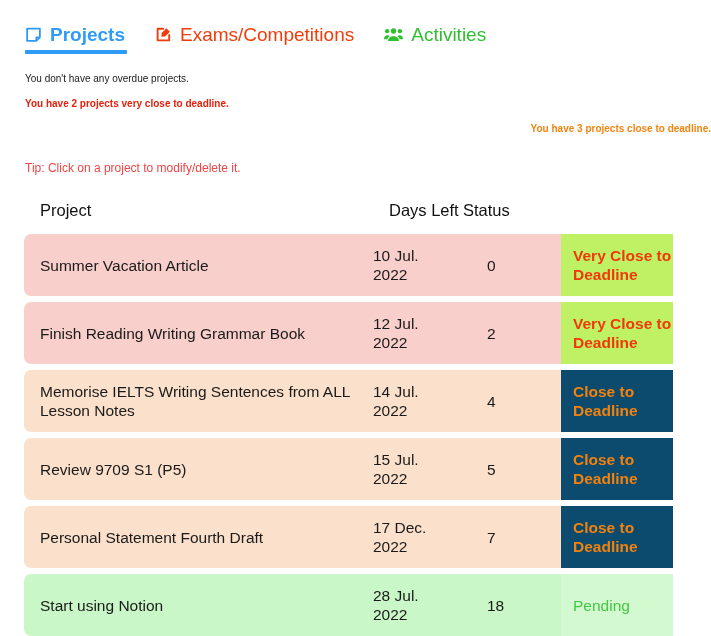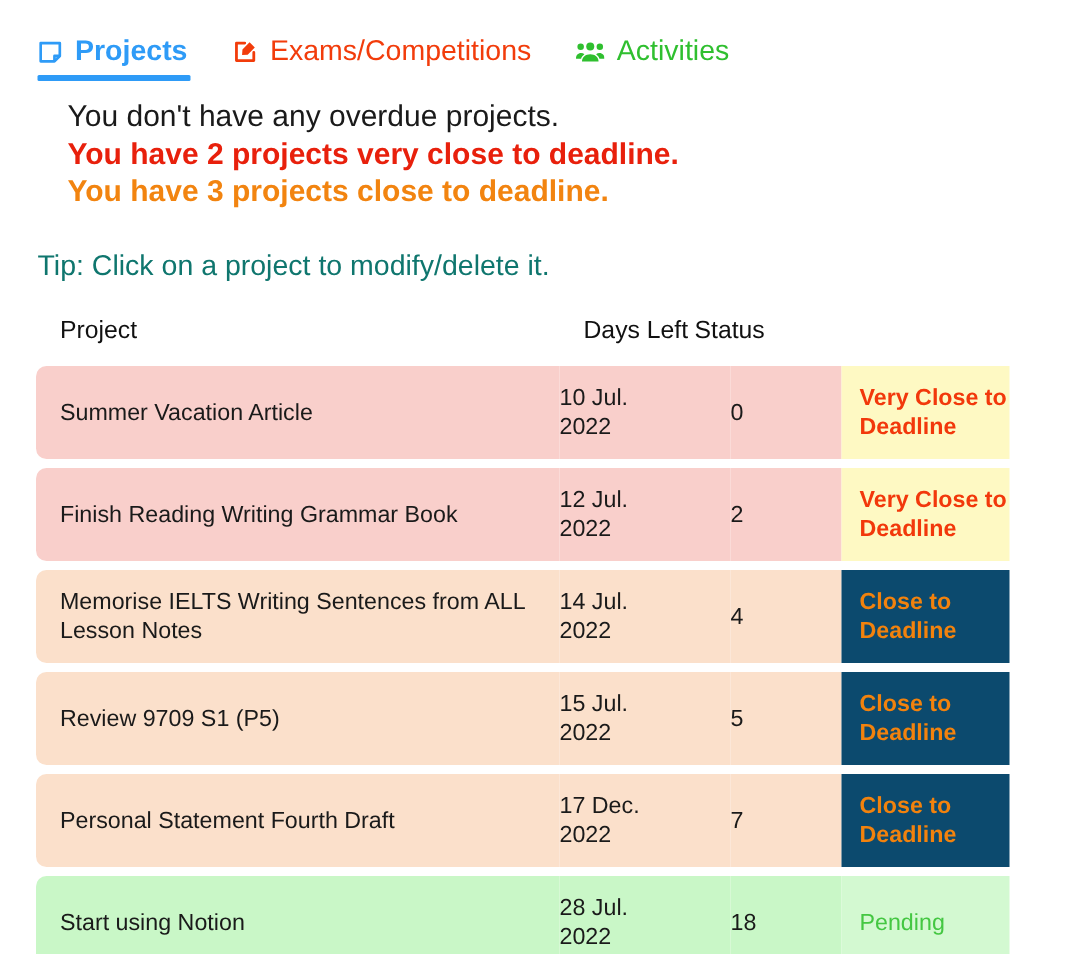--- a/index.html
+++ b/index.html
@@ -49,34 +49,33 @@
     border-radius: 1px;
   }
   .tab-icon { display: inline-flex; align-items: center; }
   .tab-icon svg { display: block; }
 
   
   .notices {
     padding: 14px 0 0 25px;
   }
   .notice {
-    font-size: 20px;
+    font-size: 10px;
     line-height: 25px;
     white-space: nowrap;
-    margin-left: 20px;
   }
   .notice-overdue   { color: #1a1a1a; font-weight: normal; }
   .notice-veryclose { color: #e8200c; font-weight: bold; }
-  .notice-close     { color: #f28410; font-weight: bold; }
+  .notice-close     { color: #f28410; font-weight: bold; text-align: right; }
 
   .tip {
-    margin-top: 27px;
-    font-size: 19px;
+    margin-top: 17px;
+    font-size: 12px;
     line-height: 20px;
-    color: #0f766e;
+    color: #ef4444;
     cursor: pointer;
   }
 
   
   .table {
     margin-top: 22px;
     padding: 0 18px 0 24px;
   }
   .thead {
     display: flex;
@@ -115,21 +114,21 @@
   }
   .cell-project  { padding-left: 16px; padding-right: 10px; color: #1a1a1a; }
   .cell-deadline { color: #1a1a1a; }
   .cell-days     { color: #1a1a1a; }
   .cell-status   { padding-left: 12px; font-weight: bold; font-size: 15.5px; line-height: 19px; }
 
   
   .row-veryclose .cell-project,
   .row-veryclose .cell-deadline,
   .row-veryclose .cell-days { background: #f9cfcb; }
-  .row-veryclose .cell-status { background: #fef9c3; color: #f2380b; }
+  .row-veryclose .cell-status { background: #bef264; color: #f2380b; }
 
   .row-close .cell-project,
   .row-close .cell-deadline,
   .row-close .cell-days { background: #fbe0cb; }
   .row-close .cell-status { background: #0c4a6e; color: #f2820d; }
 
   .row-pending .cell-project,
   .row-pending .cell-deadline,
   .row-pending .cell-days { background: #c9f7c7; }
   .row-pending .cell-status { background: #d3f9d1; color: #44c742; font-weight: normal; }

